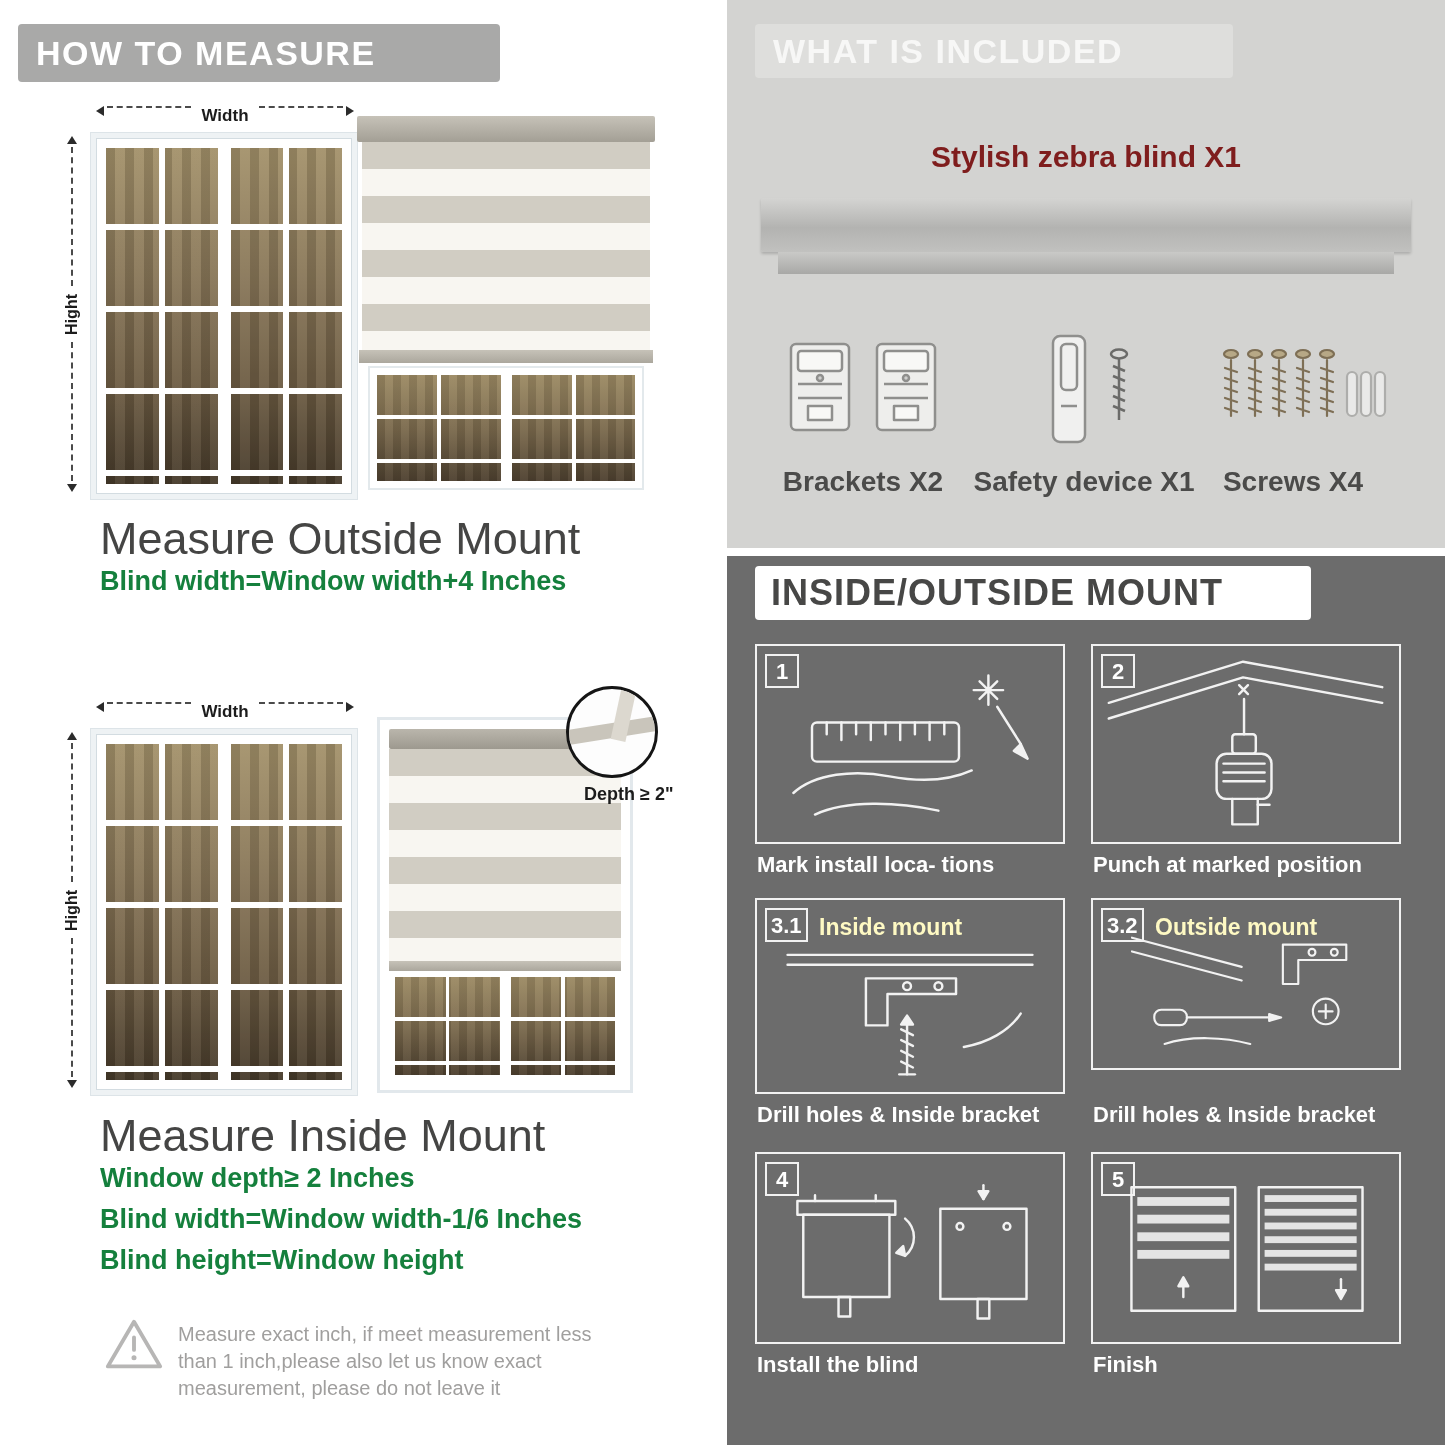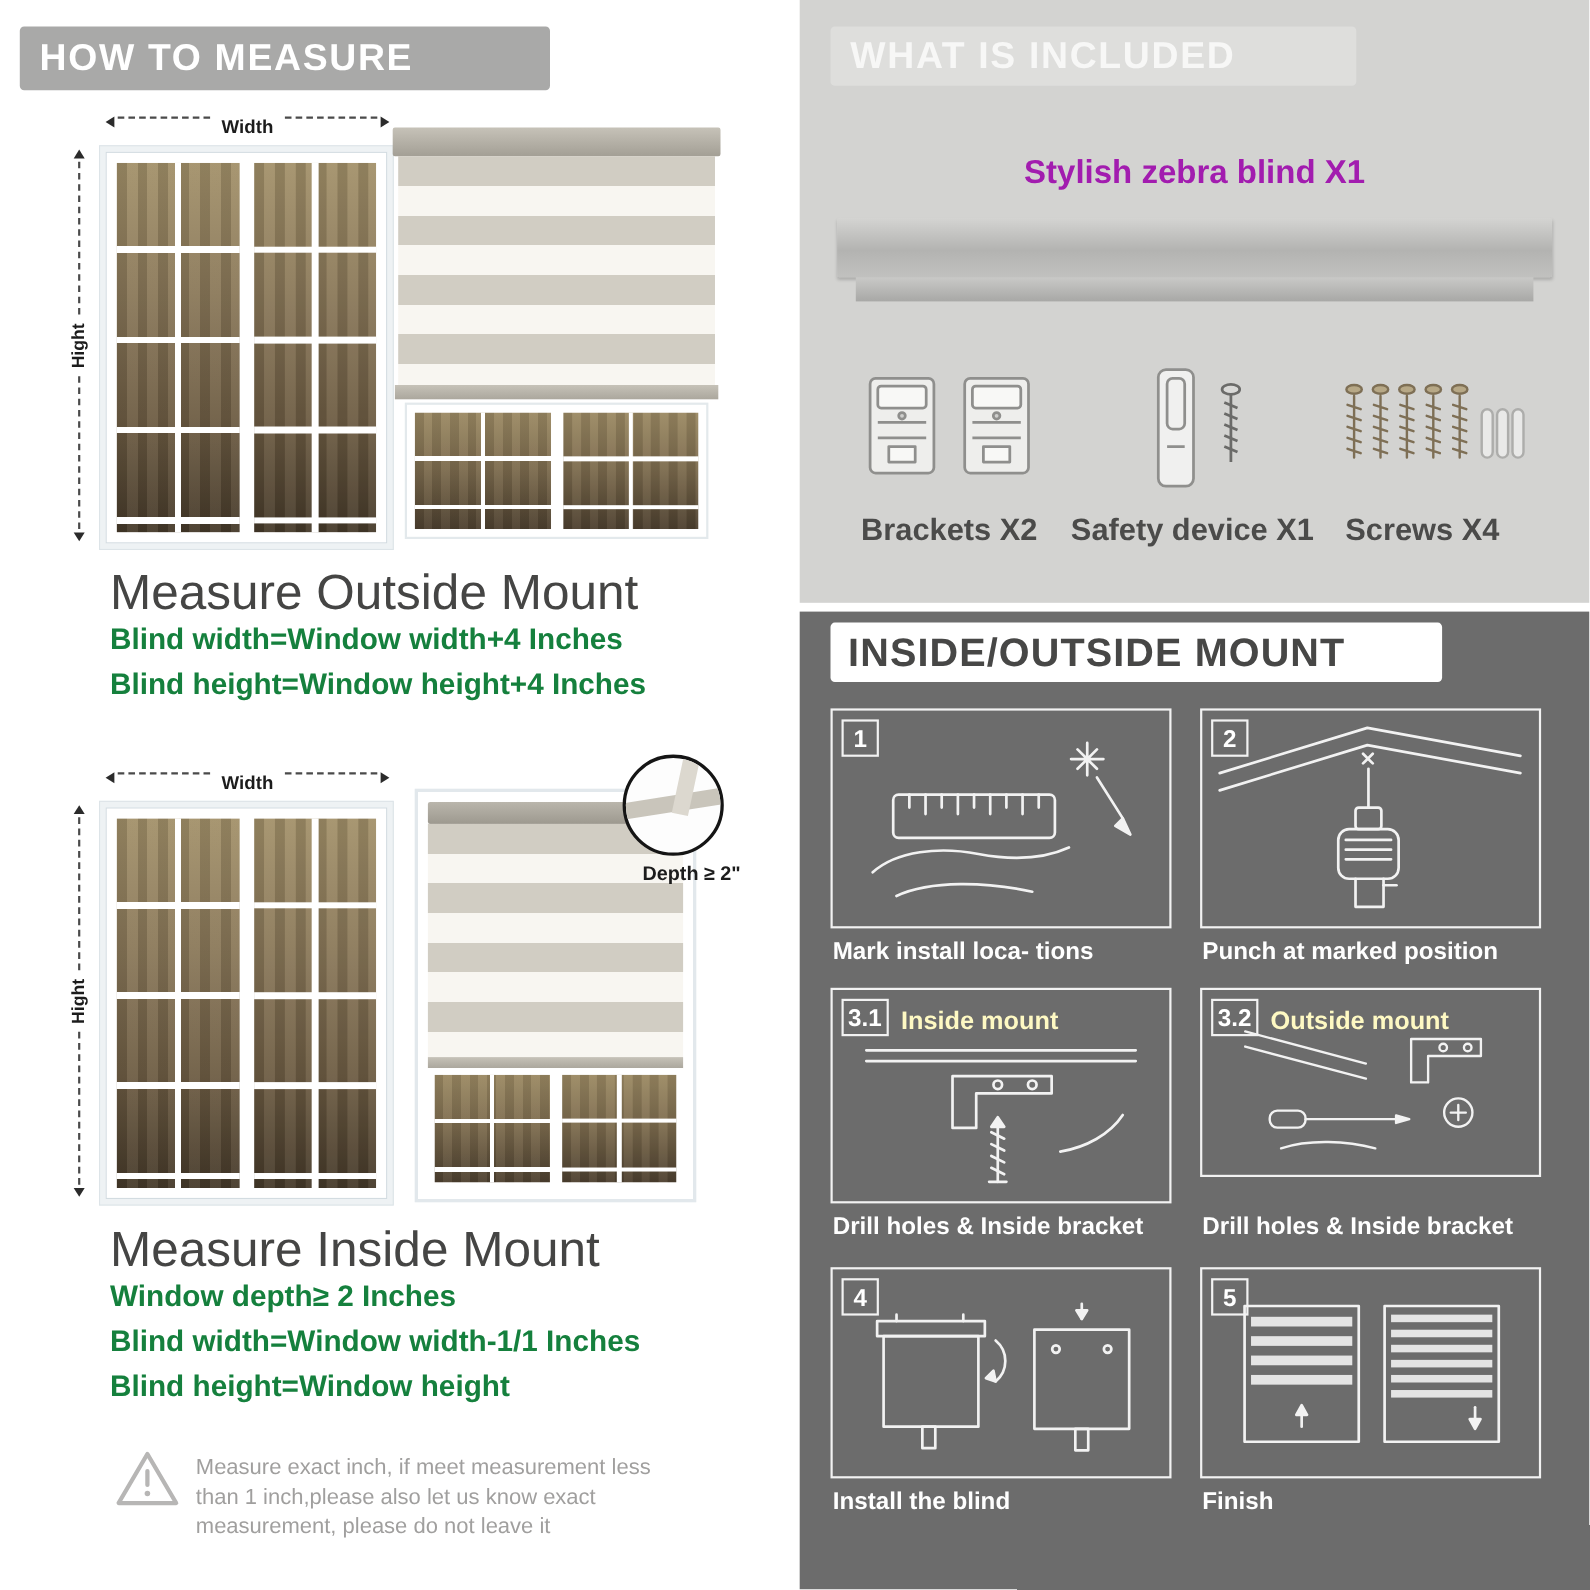--- a/index.html
+++ b/index.html
@@ -65,21 +65,21 @@
   .lo1{left:100px;top:566px}.lo2{left:100px;top:607px}
   .li1{left:100px;top:1163px}.li2{left:100px;top:1204px}.li3{left:100px;top:1245px}
 
   .warn-icon{left:103px;top:1316px;width:62px;height:58px}
   .warn-text{left:178px;top:1321px;width:452px;font-size:20px;color:#a09f9e;line-height:27px}
 
   
   .right-top{left:727px;top:0;width:718px;height:548px;background:#d3d3d1}
   .rt-header{left:28px;top:24px;width:478px;height:54px;background:#dededc;color:#f7f7f6;
       font-size:34px;font-weight:bold;line-height:54px;padding-left:18px;letter-spacing:1.5px;border-radius:4px}
-  .rt-product{left:0;top:140px;width:100%;text-align:center;font-size:30px;font-weight:bold;color:#a21caf}
+  .rt-product{left:0;top:140px;width:100%;text-align:center;font-size:30px;font-weight:bold;color:#7f1d1d}
   .headrail{left:34px;top:198px;width:650px}
   .hr-main{height:54px;background:linear-gradient(180deg,#d4d4d2,#b3b3b1 55%,#c1c1bf);border-radius:2px;box-shadow:0 2px 3px rgba(0,0,0,0.18)}
   .hr-sub{height:22px;width:616px;margin:0 auto;background:linear-gradient(180deg,#c9c9c7,#a8a8a6)}
   .icon-brackets{left:58px;top:336px;width:156px;height:116px}
   .icon-safety{left:300px;top:330px;width:128px;height:122px}
   .icon-screws{left:492px;top:338px;width:168px;height:112px}
   .rt-label{position:absolute;top:466px;font-size:28px;font-weight:bold;color:#4b4b4a;text-align:center}
   .rl0{left:30px;width:212px}.rl1{left:244px;width:226px}.rl2{left:478px;width:176px}
 
   
@@ -133,21 +133,20 @@
     <div class="shade"></div>
     <div class="brail"></div>
     <div class="underwin">
       <div class="msash"></div>
       <div class="msash"></div>
     </div>
   </div>
 
   <div class="sec-title t-out abs">Measure Outside Mount</div>
   <div class="sec-line lo1 abs">Blind width=Window width+4 Inches</div>
-  <div class="sec-line lo2 abs">Blind height=Window height+4 Inches</div>
 
   <div class="win-illus w2 abs">
     <div class="measure-h">
       <span class="arrL"></span>
         <span class="dash"></span>
       <span class="mlabel">Width</span>
       <span class="dash"></span>
         <span class="arrR"></span>
     </div>
     <div class="measure-v">
@@ -175,21 +174,21 @@
     </div>
   </div>
   <div class="depth-circle abs">
     <div class="dc-bar1"></div>
     <div class="dc-bar2"></div>
   </div>
   <div class="depth-label abs">Depth ≥ 2"</div>
 
   <div class="sec-title t-in abs">Measure Inside Mount</div>
   <div class="sec-line li1 abs">Window depth≥ 2 Inches</div>
-  <div class="sec-line li2 abs">Blind width=Window width-1/1 Inches</div>
+  <div class="sec-line li2 abs">Blind width=Window width-1/6 Inches</div>
   <div class="sec-line li3 abs">Blind height=Window height</div>
 
   <div class="warn-icon abs">
     <svg viewBox="0 0 64 60">
       <path d="M32 6L59 52H5z" fill="none" stroke="#b7b6b5" stroke-width="4" stroke-linejoin="round"></path>
       <path d="M32 22v13" stroke="#b7b6b5" stroke-width="4" stroke-linecap="round"></path>
       <circle cx="32" cy="43" r="2.6" fill="#b7b6b5"></circle>
     </svg>
   </div>
   <div class="warn-text abs">Measure exact inch, if meet measurement less than 1 inch,please also let us know exact measurement, please do not leave it</div>

